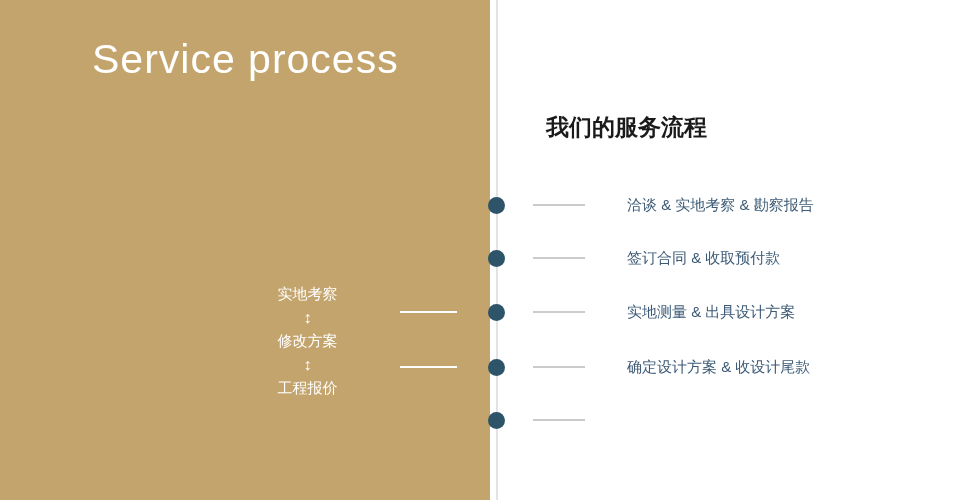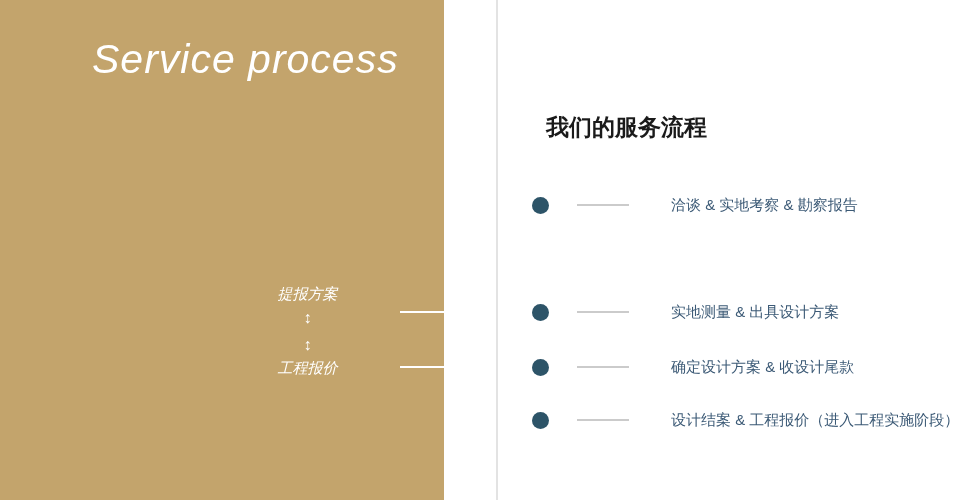--- a/index.html
+++ b/index.html
@@ -9,23 +9,22 @@
     height: 500px;
     overflow: hidden;
     background: #ffffff;
     font-family: "Liberation Sans", sans-serif;
   }
 
   
   .left-panel {
     position: absolute;
     left: 0; top: 0;
-    width: 444px; height: 500px;
+    width: 490px; height: 500px;
     background: var(--tan, #c3a46c);
-    font-style: italic;
   }
   .title {
     position: absolute;
     left: 92px; top: 36px;
     margin: 0;
     font-size: 41px;
     font-weight: 300;
     letter-spacing: 1px;
     color: #ffffff;
   }
@@ -68,21 +67,20 @@
     margin: 16px;
     font-size: 23px;
     font-weight: bold;
     color: #1a1a1a;
   }
 
   .step-row {
     position: absolute;
     left: 0; right: 0;
     height: 18px;
-    margin-left: 44px;
   }
   .dot {
     position: absolute;
     left: 488px; top: 0.5px;
     width: 17px; height: 17px;
     border-radius: 50%;
     background: var(--dot, #2d5468);
   }
   .dash {
     position: absolute;
@@ -101,52 +99,57 @@
 </style>
 </head>
 <body>
 
 <div class="canvas">
 
   <div class="left-panel">
     <h1 class="title">Service process</h1>
 
     <div class="loop">
-      <div class="loop-label">提报方案</div>
+      <div class="loop-label">实地考察</div>
       <div class="loop-arrow">↕</div>
+      <div class="loop-label">修改方案</div>
       <div class="loop-arrow">↕</div>
       <div class="loop-label">工程报价</div>
     </div>
 
     <div class="white-line line-1"></div>
     <div class="white-line line-2"></div>
   </div>
 
   <div class="divider"></div>
 
   <h2 class="heading">我们的服务流程</h2>
 
   <div class="step-row" style="top:196px">
     <span class="dot"></span>
     <span class="dash"></span>
     <span class="step-text">洽谈 &amp; 实地考察 &amp; 勘察报告</span>
   </div>
 
+  <div class="step-row" style="top:249px">
+    <span class="dot"></span>
+    <span class="dash"></span>
+    <span class="step-text">签订合同 &amp; 收取预付款</span>
+  </div>
 
   <div class="step-row" style="top:303px">
     <span class="dot"></span>
     <span class="dash"></span>
     <span class="step-text">实地测量 &amp; 出具设计方案</span>
   </div>
 
   <div class="step-row" style="top:358px">
     <span class="dot"></span>
     <span class="dash"></span>
     <span class="step-text">确定设计方案 &amp; 收设计尾款</span>
   </div>
 
   <div class="step-row" style="top:411px">
     <span class="dot"></span>
     <span class="dash"></span>
-    <span class="step-text">设计结案 &amp; 工程报价（进入工程实施阶段）</span>
   </div>
 
 </div>
 
 </body></html>

